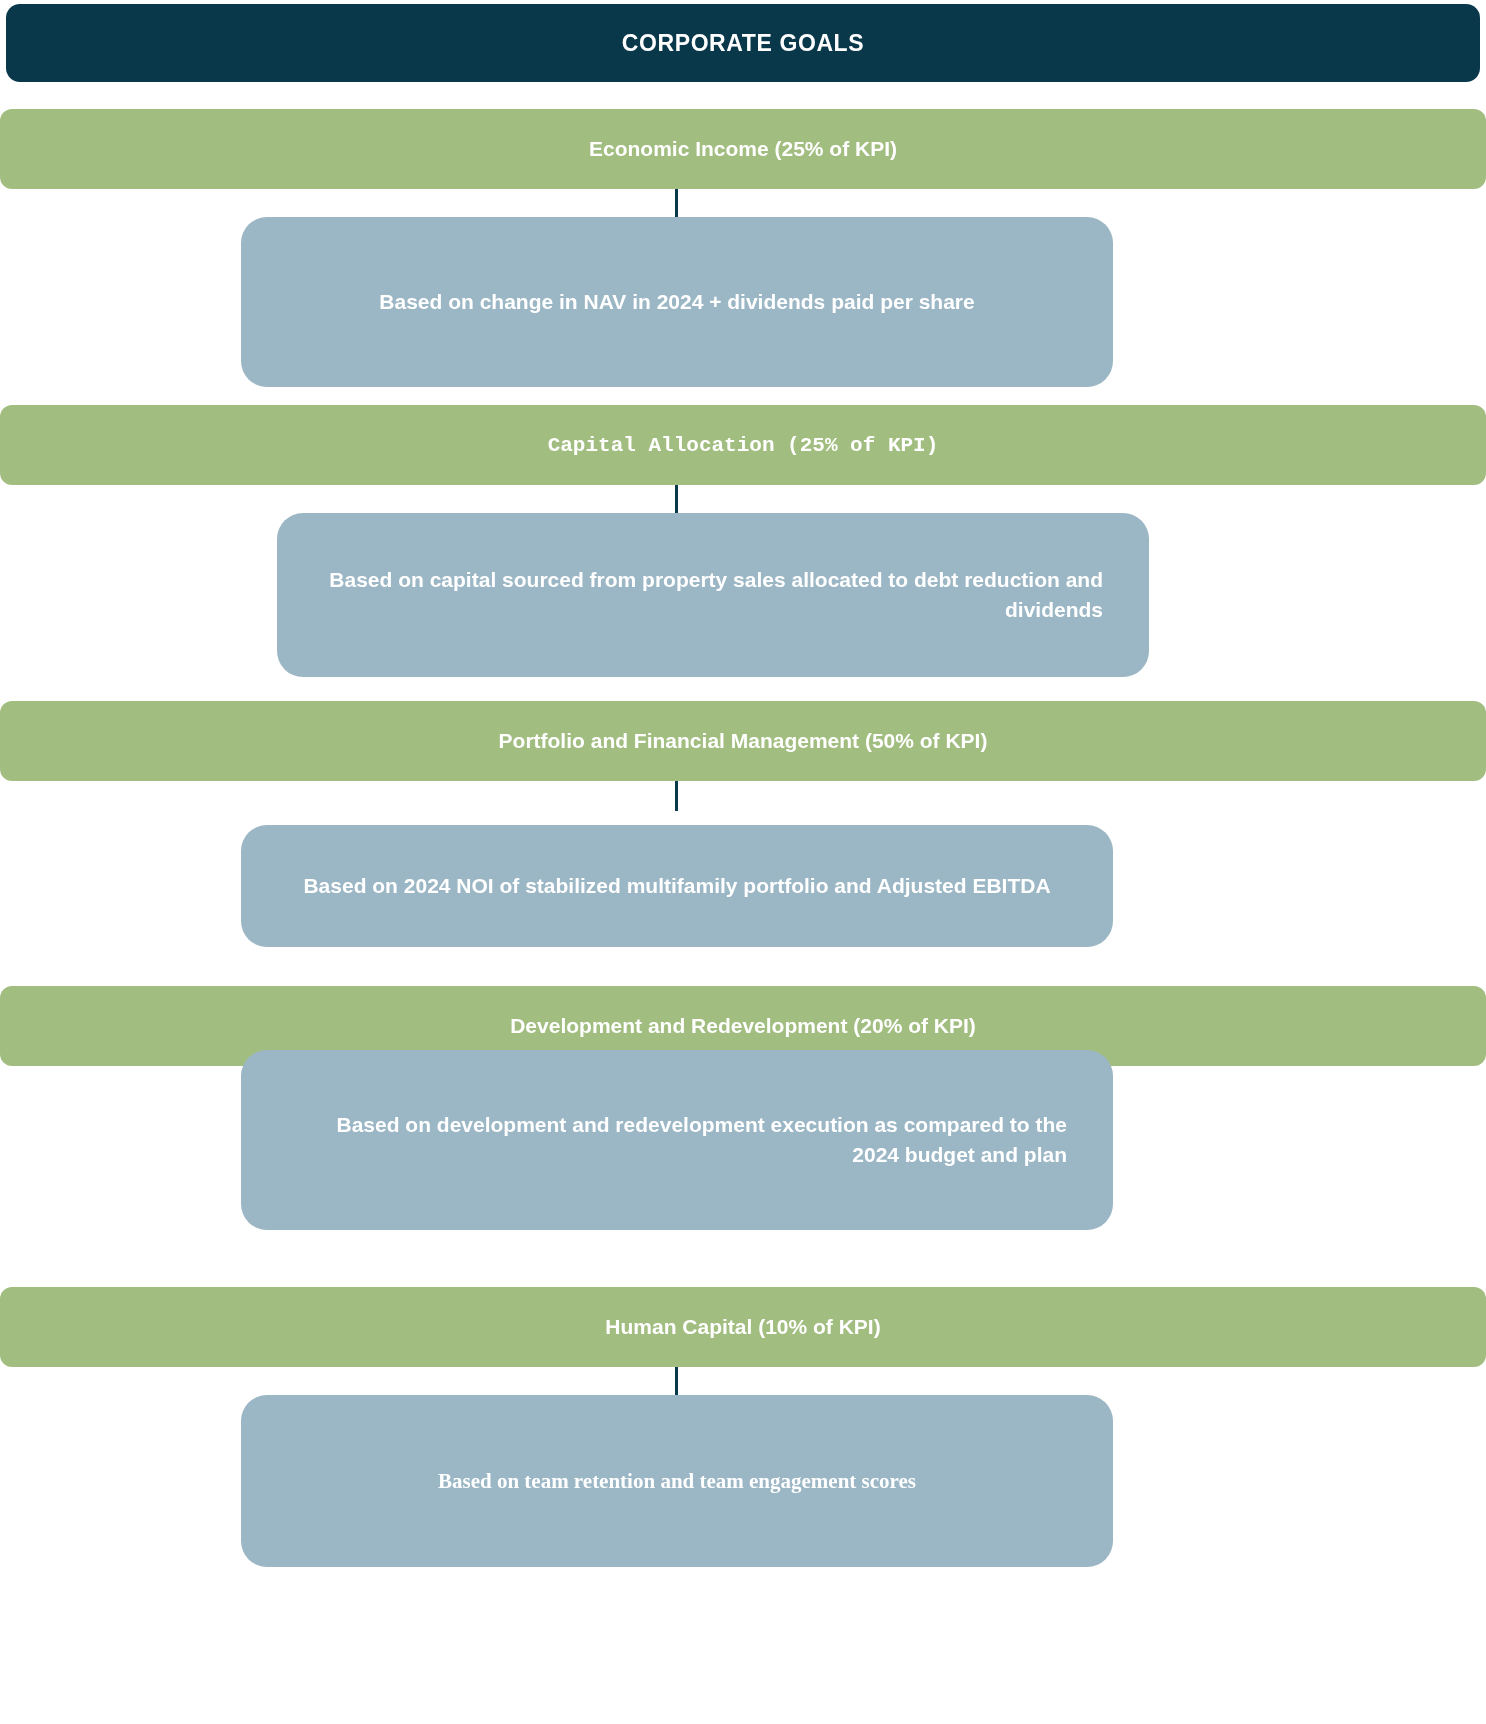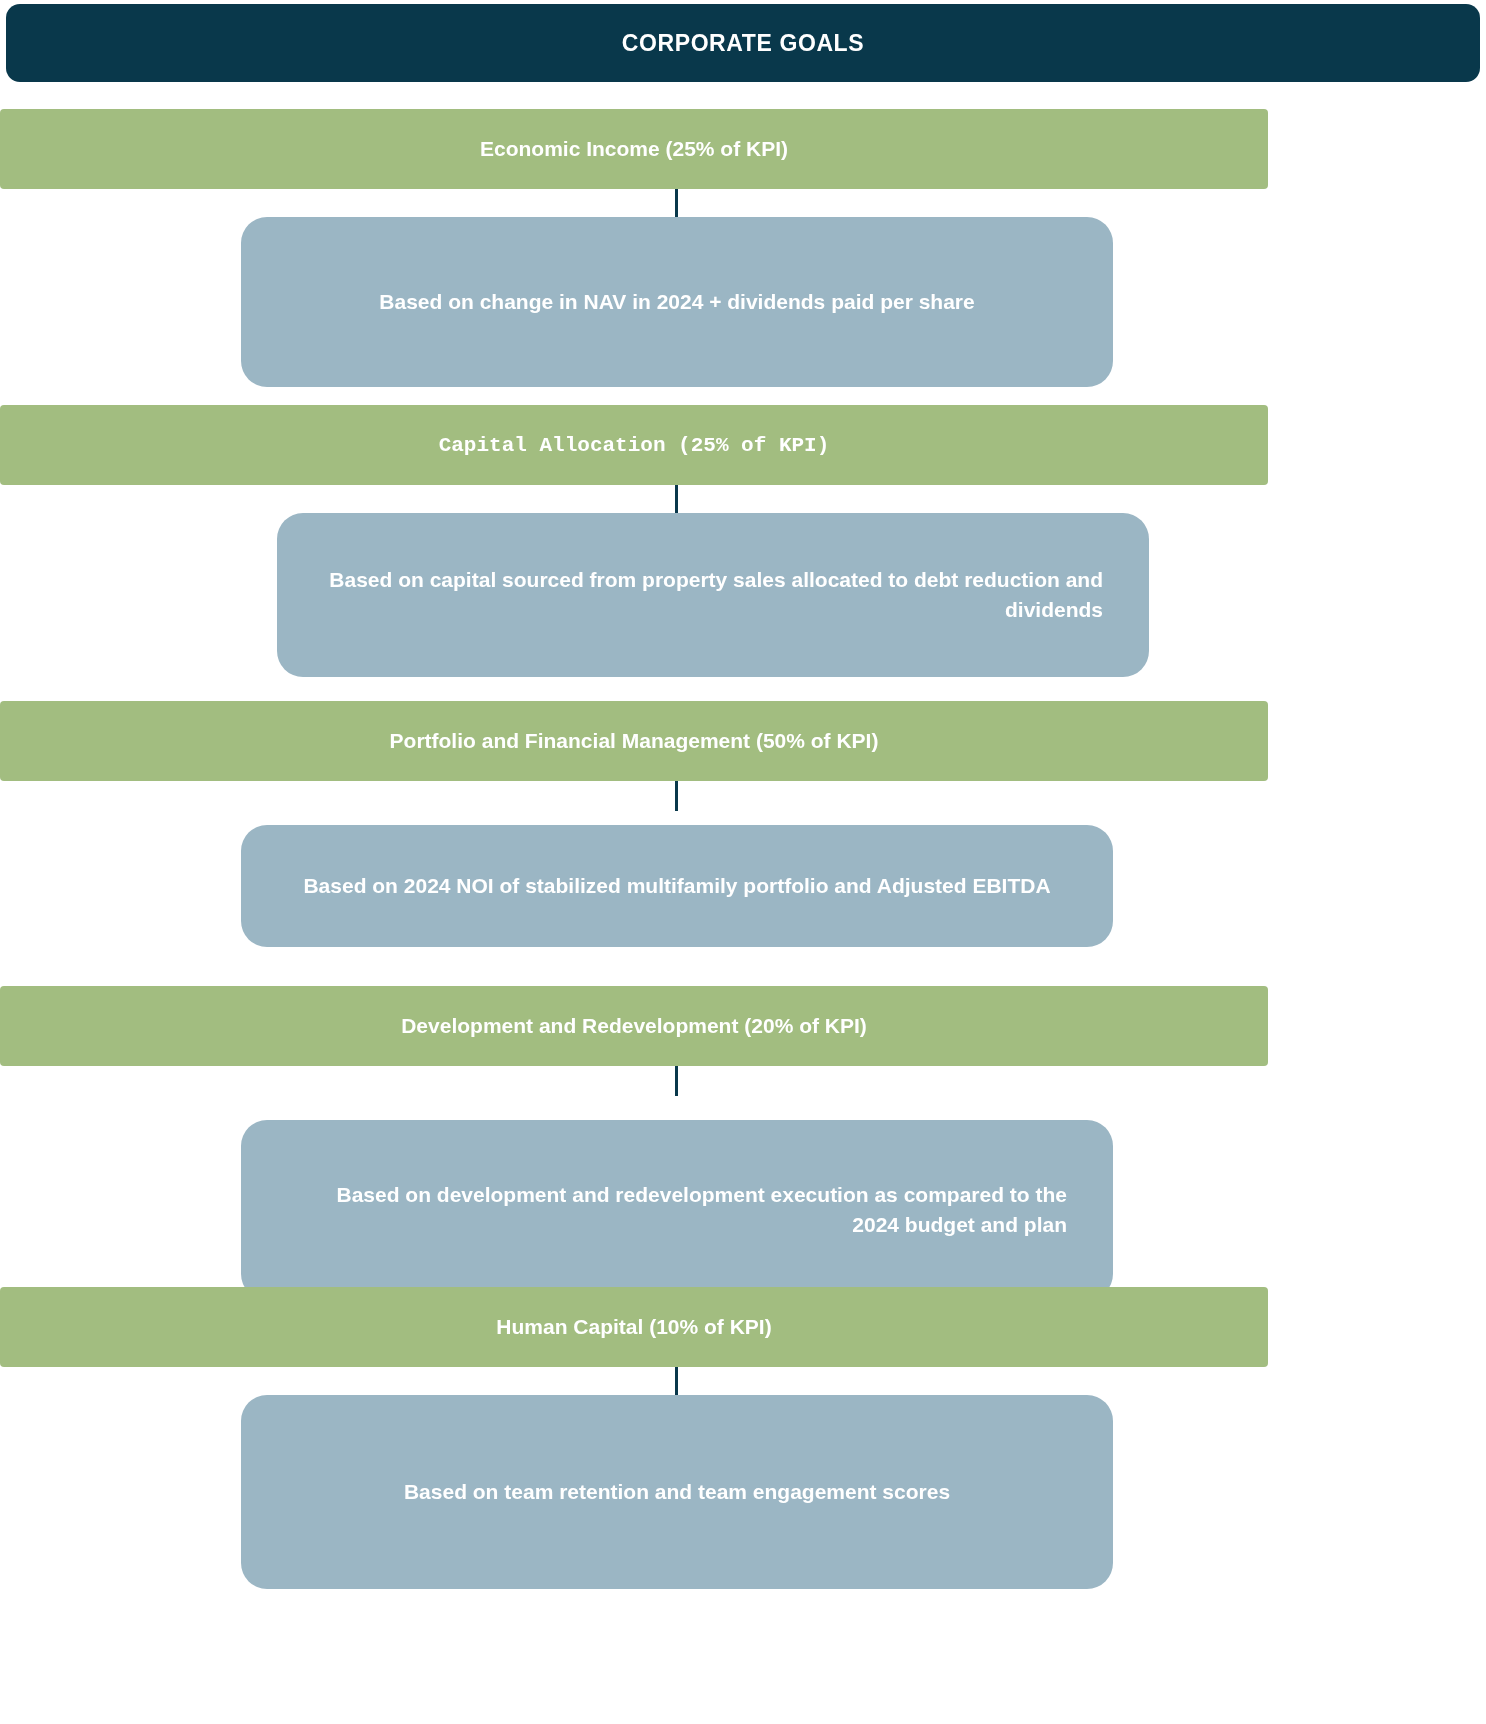--- a/index.html
+++ b/index.html
@@ -38,24 +38,24 @@
     color: #ffffff;
     font-size: 23px;
     font-weight: bold;
     letter-spacing: 0.6px;
   }
 
   
   .goal-bar {
     position: absolute;
     left: 0px;
-    width: 1268px;
+    width: 1486px;
     height: 80px;
     background: #a2bd80;
-    border-radius: 4px;
+    border-radius: 12px;
     display: flex;
     align-items: center;
     justify-content: center;
     box-sizing: border-box;
   }
   .goal-label {
     color: #ffffff;
     font-size: 21px;
     font-weight: bold;
     text-align: center;
@@ -121,25 +121,25 @@
   </div>
   <div class="connector" style="top:781px; height:30px;"></div>
   <div class="detail-box" style="top:809px; height:122px;margin-top:16px;">
     <span class="detail-text">Based on 2024 NOI of stabilized multifamily portfolio and Adjusted EBITDA</span>
   </div>
 
   <div class="goal-bar" style="top:986px;">
     <span class="goal-label">Development and Redevelopment (20% of KPI)</span>
   </div>
   <div class="connector" style="top:1066px; height:30px;"></div>
-  <div class="detail-box" style="top:1120px; height:180px;">
+  <div class="detail-box" style="top:1050px; height:180px;">
     <span class="detail-text">Based on development and redevelopment execution as compared to the 2024 budget and plan</span>
   </div>
 
   <div class="goal-bar" style="top:1287px;">
     <span class="goal-label">Human Capital (10% of KPI)</span>
   </div>
   <div class="connector" style="top:1367px; height:30px;"></div>
-  <div class="detail-box" style="top:1395px; height:194px;">
+  <div class="detail-box" style="top:1395px; height:172px;font-family:Liberation Serif, serif;">
     <span class="detail-text">Based on team retention and team engagement scores</span>
   </div>
 
 </div>
 
 </body></html>

